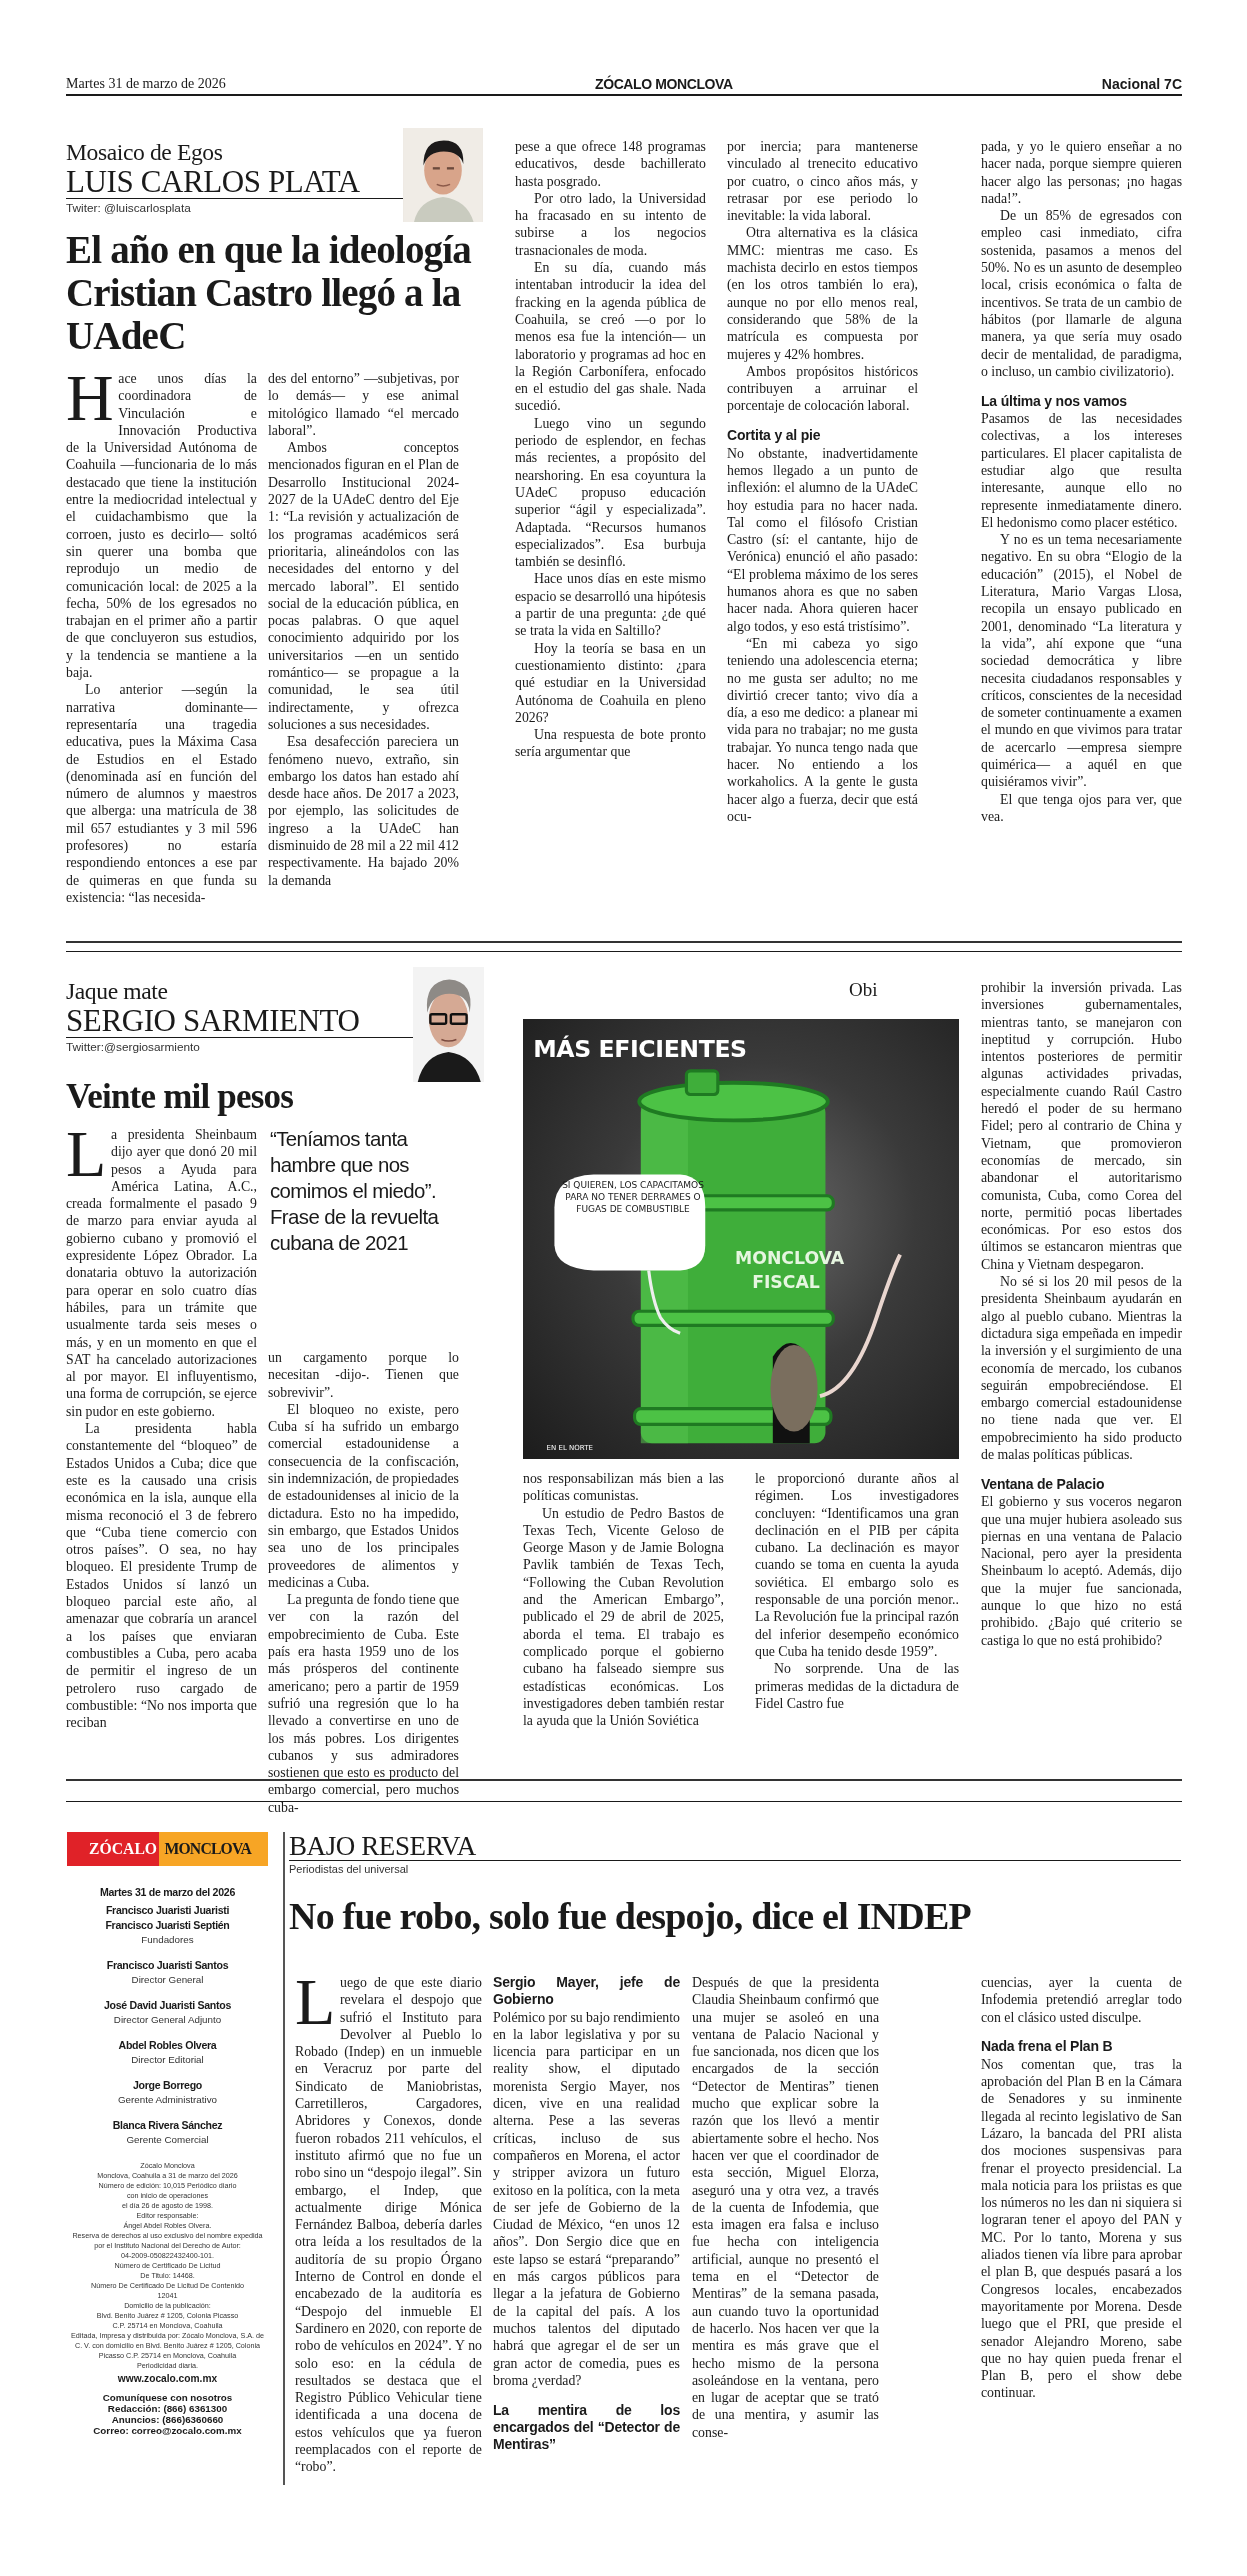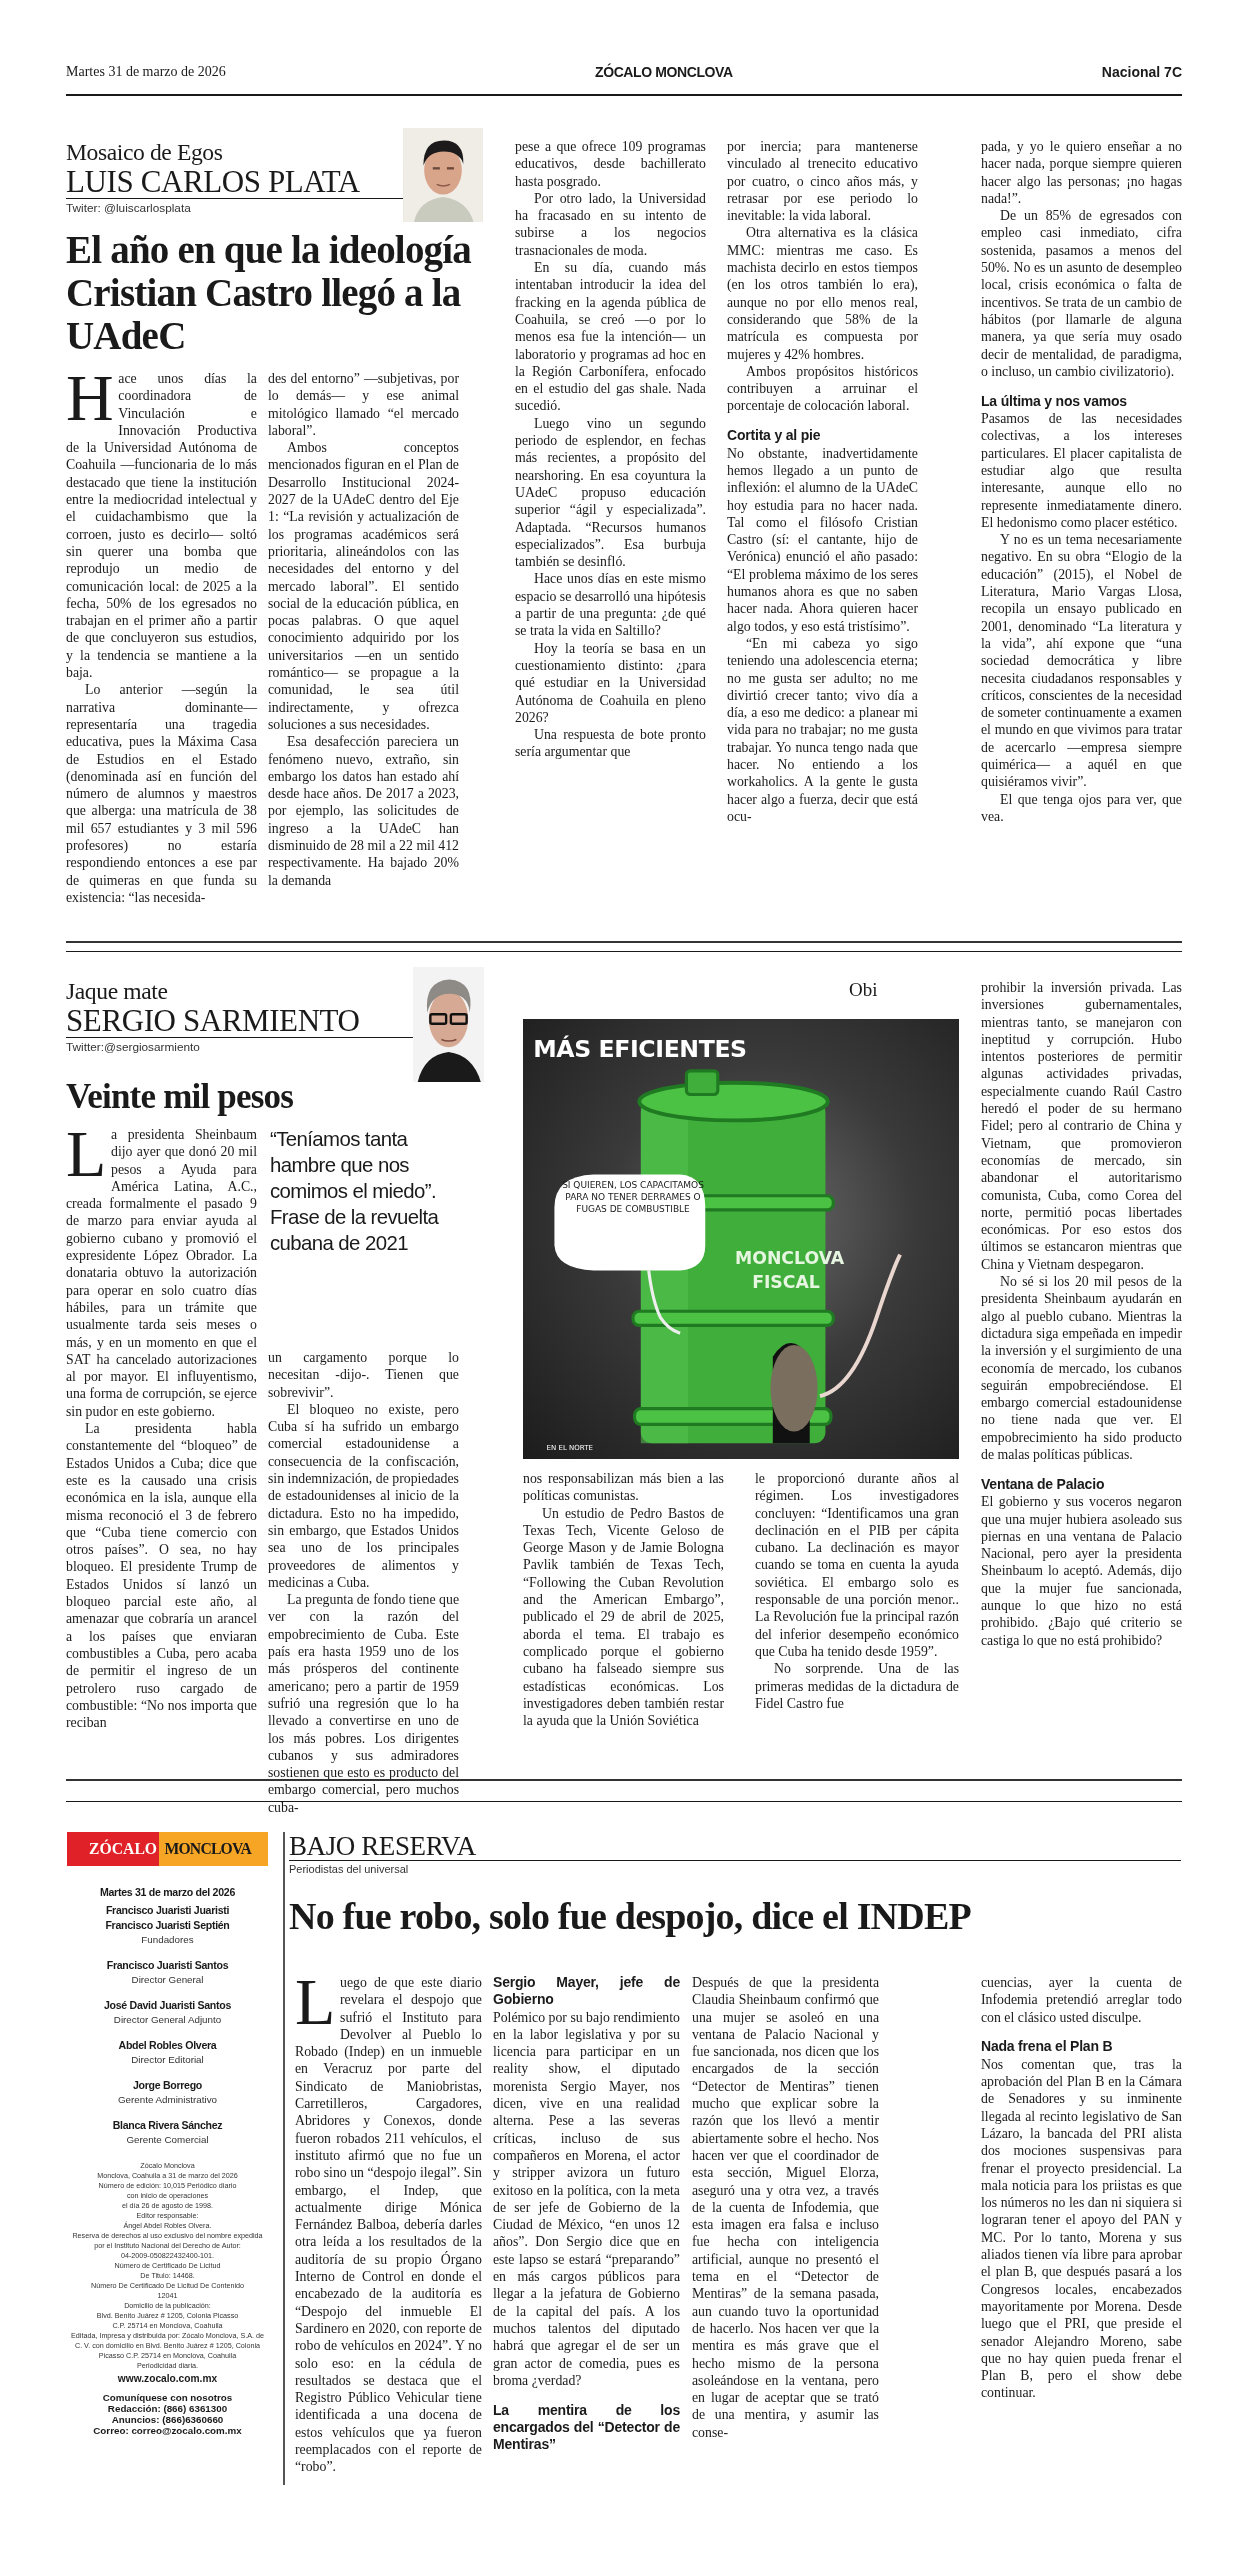--- a/index.html
+++ b/index.html
@@ -2,21 +2,21 @@
 <html style="font-size:12.6px"><head>
 <meta charset="utf-8">
 <style>
   * { box-sizing: border-box; margin: 0; padding: 0; }
   html, body { background: #fff; }
   body {
     width: 1248px; height: 2576px; position: relative; overflow: hidden;
     font-family: "Liberation Serif", "DejaVu Serif", serif; color: #1a1a1a;
   }
   .topbar { position: absolute; left: 66px; right: 66px; top: 72px; height: 23.6px;
-    display: flex; justify-content: space-between; align-items: flex-end; border-bottom: 2.4px solid #1a1a1a; padding-bottom: 14px; }
+    display: flex; justify-content: space-between; align-items: flex-end; border-bottom: 2.4px solid #1a1a1a; padding-bottom: 2px; }
   .topbar .date { font-size: 14px; font-family: "Liberation Serif", serif; }
   .topbar .paper { font-size: 14px; font-weight: bold; font-family: "Liberation Sans", sans-serif; letter-spacing: -0.4px; }
   .topbar .page { font-size: 14px; font-weight: bold; font-family: "Liberation Sans", sans-serif; }
 
   .abs { position: absolute; }
   .col { position: absolute; font-size: 13.8px; line-height: 17.3px; text-align: justify; hyphens: auto; }
   .col p { text-indent: 19px; margin: 0; }
   .col p.noindent { text-indent: 0; }
   .col h4 { font-family: "Liberation Sans", sans-serif; font-weight: bold; font-size: 14px; line-height: 17.3px; margin-top: 12.6px; letter-spacing: -0.2px; }
   .col h4:first-child { margin-top: 0; }
@@ -77,21 +77,21 @@
   <div class="col" style="left:66px; top:370px; width:191px;">
     <p class="noindent"><span class="dropcap">H</span><span>ace unos días la coordinadora de Vinculación e Innovación Productiva de la Universidad Autónoma de Coahuila —funcionaria de lo más destacado que tiene la institución entre la mediocridad intelectual y el cuidachambismo que la corroen, justo es decirlo— soltó sin querer una bomba que reprodujo un medio de comunicación local: de 2025 a la fecha, 50% de los egresados no trabajan en el primer año a partir de que concluyeron sus estudios, y la tendencia se mantiene a la baja.</span></p>
     <p>Lo anterior —según la narrativa dominante— representaría una tragedia educativa, pues la Máxima Casa de Estudios en el Estado (denominada así en función del número de alumnos y maestros que alberga: una matrícula de 38 mil 657 estudiantes y 3 mil 596 profesores) no estaría respondiendo entonces a ese par de quimeras en que funda su existencia: “las necesida-</p>
   </div>
   <div class="col" style="left:268px; top:370px; width:191px;">
     <p class="noindent">des del entorno” —subjetivas, por lo demás— y ese animal mitológico llamado “el mercado laboral”.</p>
     <p>Ambos conceptos mencionados figuran en el Plan de Desarrollo Institucional 2024-2027 de la UAdeC dentro del Eje 1: “La revisión y actualización de los programas académicos será prioritaria, alineándolos con las necesidades del entorno y del mercado laboral”. El sentido social de la educación pública, en pocas palabras. O que aquel conocimiento adquirido por los universitarios —en un sentido romántico— se propague a la comunidad, le sea útil indirectamente, y ofrezca soluciones a sus necesidades.</p>
     <p>Esa desafección pareciera un fenómeno nuevo, extraño, sin embargo los datos han estado ahí desde hace años. De 2017 a 2023, por ejemplo, las solicitudes de ingreso a la UAdeC han disminuido de 28 mil a 22 mil 412 respectivamente. Ha bajado 20% la demanda</p>
   </div>
   <div class="col" style="left:515px; top:138px; width:191px;">
-    <p class="noindent">pese a que ofrece 109 programas educativos, desde bachillerato hasta posgrado.</p>
+    <p class="noindent">pese a que ofrece 148 programas educativos, desde bachillerato hasta posgrado.</p>
     <p>Por otro lado, la Universidad ha fracasado en su intento de subirse a los negocios trasnacionales de moda.</p>
     <p>En su día, cuando más intentaban introducir la idea del fracking en la agenda pública de Coahuila, se creó —o por lo menos esa fue la intención— un laboratorio y programas ad hoc en la Región Carbonífera, enfocado en el estudio del gas shale. Nada sucedió.</p>
     <p>Luego vino un segundo periodo de esplendor, en fechas más recientes, a propósito del nearshoring. En esa coyuntura la UAdeC propuso educación superior “ágil y especializada”. Adaptada. “Recursos humanos especializados”. Esa burbuja también se desinfló.</p>
     <p>Hace unos días en este mismo espacio se desarrolló una hipótesis a partir de una pregunta: ¿de qué se trata la vida en Saltillo?</p>
     <p>Hoy la teoría se basa en un cuestionamiento distinto: ¿para qué estudiar en la Universidad Autónoma de Coahuila en pleno 2026?</p>
     <p>Una respuesta de bote pronto sería argumentar que</p>
   </div>
   <div class="col" style="left:727px; top:138px; width:191px;">
     <p class="noindent">por inercia; para mantenerse vinculado al trenecito educativo por cuatro, o cinco años más, y retrasar por ese periodo lo inevitable: la vida laboral.</p>
     <p>Otra alternativa es la clásica MMC: mientras me caso. Es machista decirlo en estos tiempos (en los otros también lo era), aunque no por ello menos real, considerando que 58% de la matrícula es compuesta por mujeres y 42% hombres.</p>

